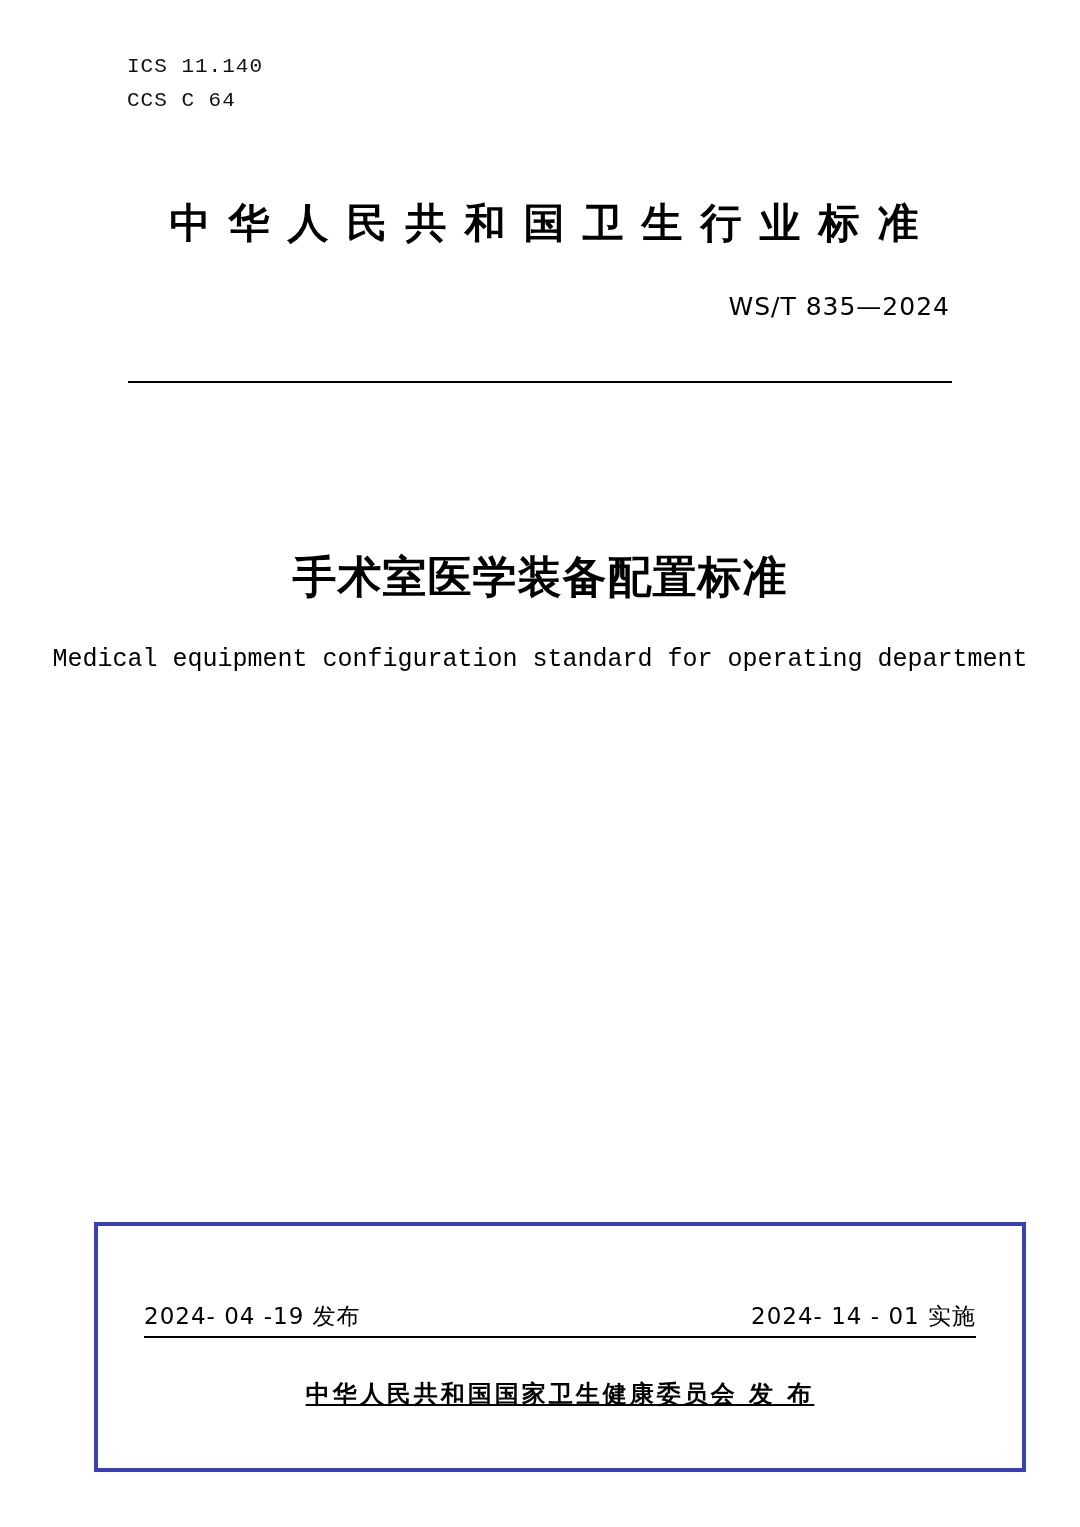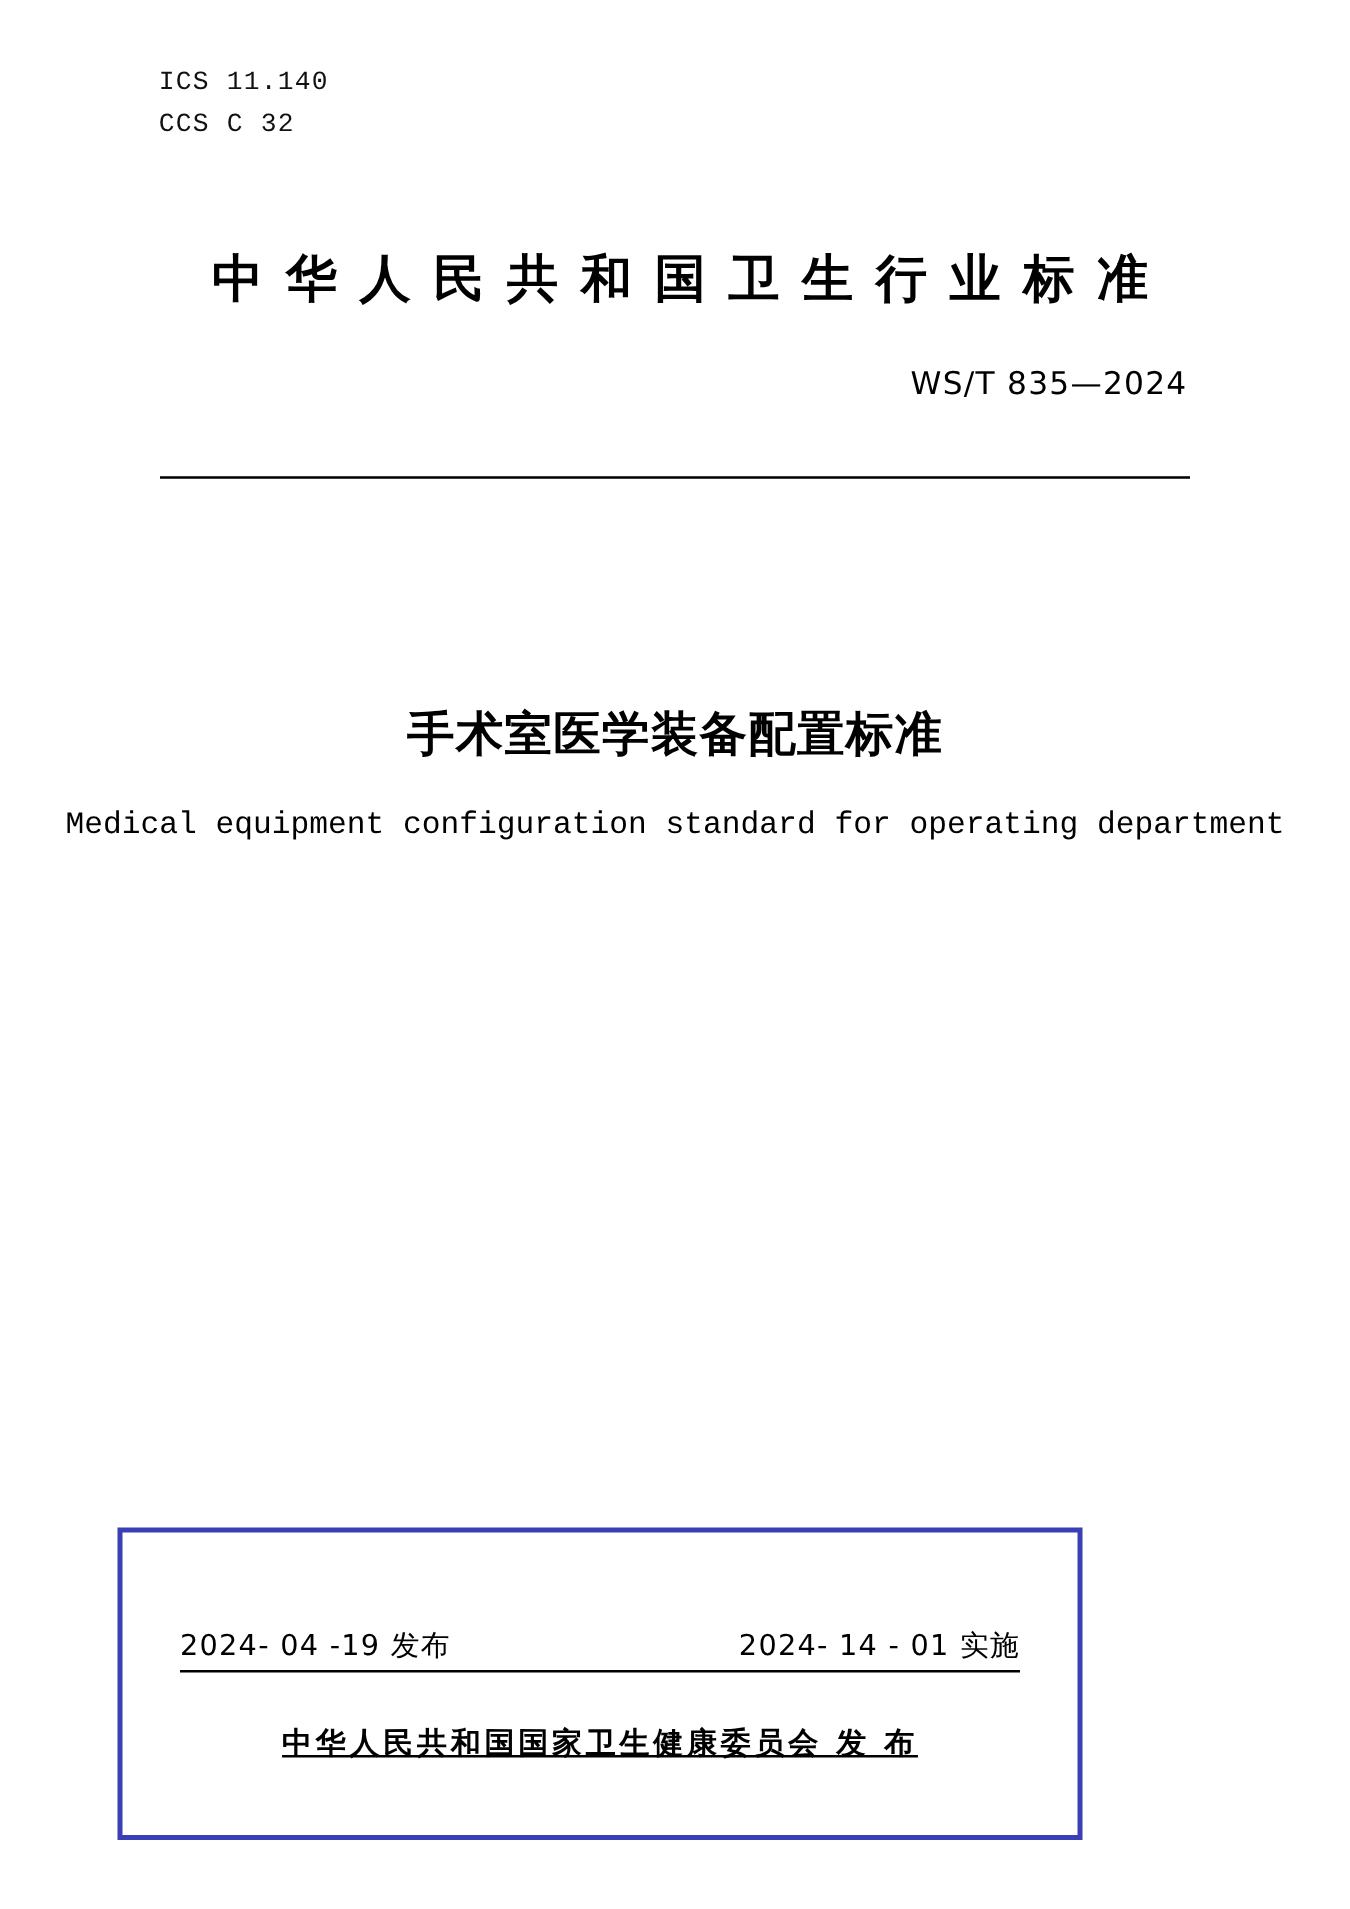--- a/index.html
+++ b/index.html
@@ -81,42 +81,41 @@
 
   
   .title-cn {
     position: absolute;
     left: 0;
     right: 0;
     top: 548px;
     text-align: center;
     font-family: "DejaVu Sans", sans-serif;
     font-weight: bold;
-    font-size: 38px;
+    font-size: 44px;
     letter-spacing: 1px;
     color: #000;
-    margin-top: 14px;
   }
   .title-en {
     position: absolute;
     left: 0;
     right: 0;
     top: 645px;
     text-align: center;
     font-family: Liberation Mono, monospace;
     font-size: 25px;
     color: #000;
   }
 
   
   .frame {
     position: absolute;
     left: 94px;
     top: 1222px;
-    width: 772px;
+    width: 932px;
     height: 250px;
     border: 4px solid #3b3fb5;
     box-sizing: border-box;
   }
   .date-row {
     position: absolute;
     left: 46px;
     right: 46px;
     top: 66px;
     height: 44px;
@@ -146,21 +145,21 @@
     text-decoration: underline;
   }
 </style>
 </head>
 <body>
 
 <div class="page">
 
   <div class="codes">
     <div>ICS 11.140</div>
-    <div>CCS C 32</div>
+    <div>CCS C 64</div>
   </div>
 
 
   <div class="headline">中华人民共和国卫生行业标准</div>
 
   <div class="std-number">WS/T 835—2024</div>
 
   <div class="rule"></div>
 
   <div class="title-cn">手术室医学装备配置标准</div>

